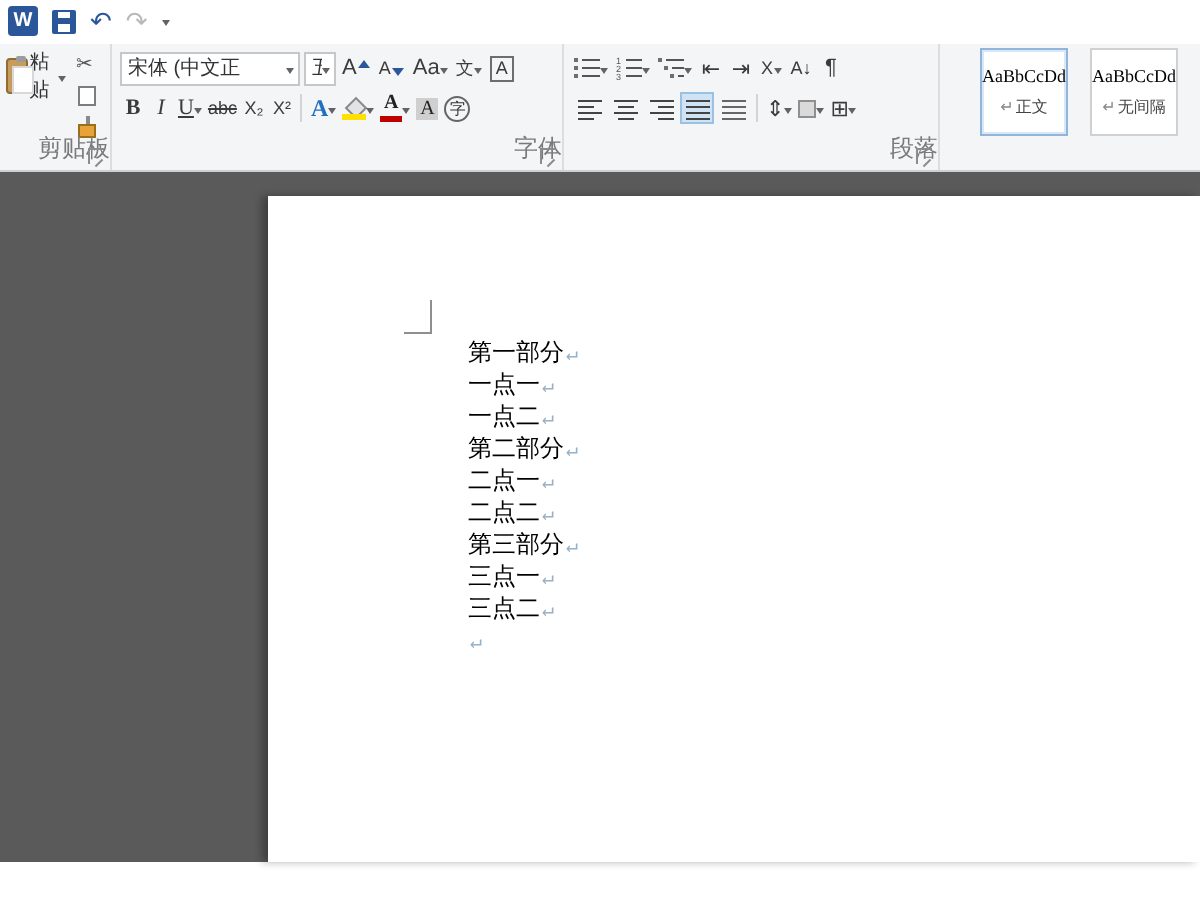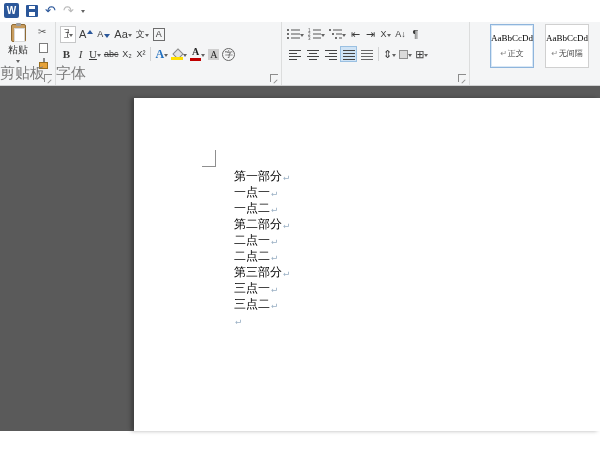--- a/index.html
+++ b/index.html
@@ -27,26 +27,26 @@
   .tab.active { height:19px; line-height:18px; background:#f4f5f6; border:1px solid #d8d9da; border-bottom:none;
                 margin-bottom:-1px; color:#2b579a; }
 
   
   .ribbon { position:relative; height:64px; background:#f4f5f6; border-bottom:1px solid #cfd0d1; }
   .group { position:absolute; top:0; bottom:0; border-right:1px solid #dcdddd; }
   .g-clip  { left:0; width:56px; }
   .g-font  { left:56px; width:226px; }
   .g-para  { left:282px; width:188px; }
   .g-styles{ left:470px; right:0; border-right:none; }
-  .glabel { position:absolute; bottom:2px; left:0; right:0; text-align:left; font-size:15px; color:#7a7a7a; }
+  .glabel { position:absolute; bottom:2px; left:0; right:0; text-align:right; font-size:12px; color:#7a7a7a; }
   .dl { position:absolute; right:3px; bottom:3px; width:8px; height:8px; border-left:1px solid #8c8c8c; border-top:1px solid #8c8c8c; }
   .dl i { position:absolute; right:0; bottom:0; width:5px; height:1px; background:#8c8c8c; transform:rotate(-45deg); }
 
   
-  .paste { position:absolute; left:3px; top:2px; width:30px; display:flex; flex-direction:column; align-items:center; gap:1px; }
+  .paste { position:absolute; left:3px; top:2px; width:30px; display:flex; flex-direction:row; align-items:center; gap:1px; }
   .clip-ic { position:relative; width:15px; height:18px; background:#c79c5e; border:1px solid #8f6b35; border-radius:2px; }
   .clip-ic::before { content:""; position:absolute; left:2px; top:3px; width:9px; height:12px; background:#fff; border:1px solid #d8d8d8; }
   .clip-ic::after { content:""; position:absolute; left:4px; top:-2px; width:5px; height:3px; background:#9c9c9c; border-radius:1px; }
   .plabel { font-size:10px; color:#333; }
   .cut { position:absolute; left:38px; top:4px; font-size:10px; color:#555; }
   .copy-ic { position:absolute; left:39px; top:21px; width:9px; height:10px; border:1px solid #7d7d7d; background:#fff; }
   .copy-ic::before { content:""; position:absolute; left:-4px; top:-4px; width:9px; height:10px; border:1px solid #7d7d7d; background:#fff; z-index:-1; }
   .fp-ic { position:absolute; left:39px; top:40px; width:9px; height:7px; background:#e7a33a; border:1px solid #9a6e1d; }
   .fp-ic::before { content:""; position:absolute; left:3px; top:-5px; width:2px; height:4px; background:#8a8a8a; }
 
@@ -132,20 +132,24 @@
       <div class="copy-ic"></div>
       <div class="fp-ic"></div>
       <div class="glabel">剪贴板</div>
       <div class="dl">
           <i></i>
         </div>
     </div>
 
     <div class="group g-font">
       <div class="row r1">
+        <div class="combo name">
+          <span class="txt">宋体 (中文正</span>
+            <span class="cr small"></span>
+        </div>
         <div class="combo size">
           <span class="txt">五号</span>
             <span class="cr small"></span>
         </div>
         <span class="sb">
             <span>A</span>
             <i class="tri-up"></i>
           </span>
         <span class="sb">
             <span class="tiny">A</span>
@@ -273,20 +277,21 @@
           </span>
         <span class="sb">
             <span class="bucket"></span>
             <span class="cr small"></span>
           </span>
         <span class="sb">
             <span class="gsym">⊞</span>
             <span class="cr small"></span>
           </span>
       </div>
+      <div class="glabel">段落</div>
       <div class="dl">
           <i></i>
         </div>
     </div>
 
     <div class="group g-styles">
       <div class="style-box sel sb0">
         <div class="sample">AaBbCcDd</div>
         <div class="sname">
             <span class="smark">↵</span>

